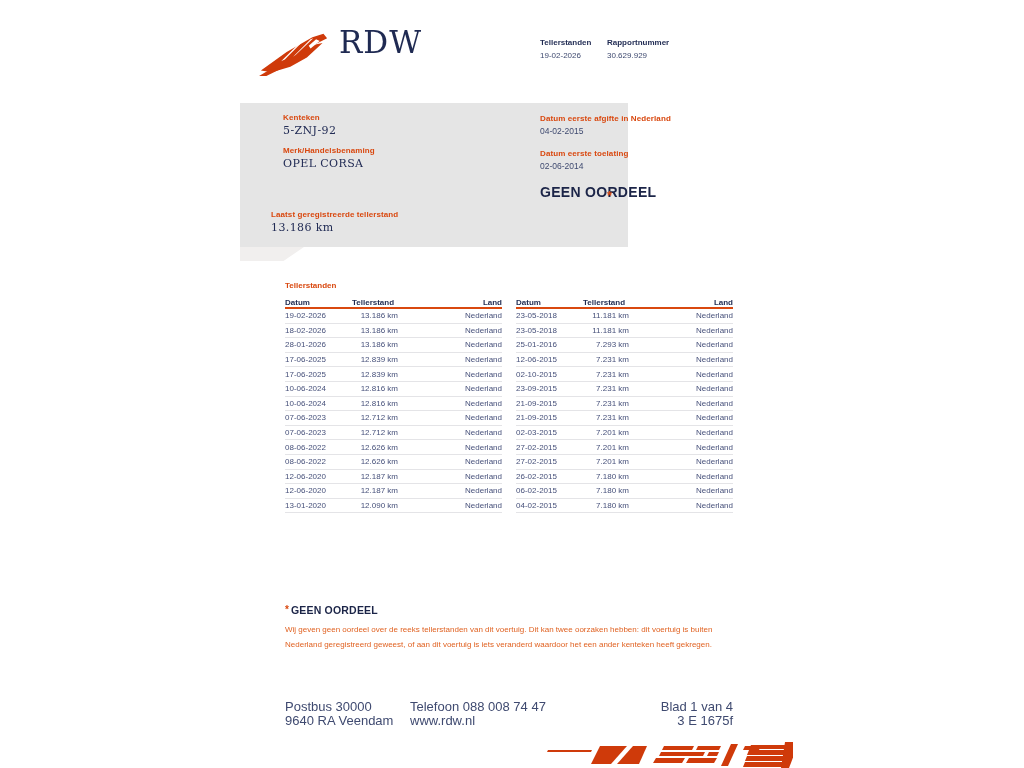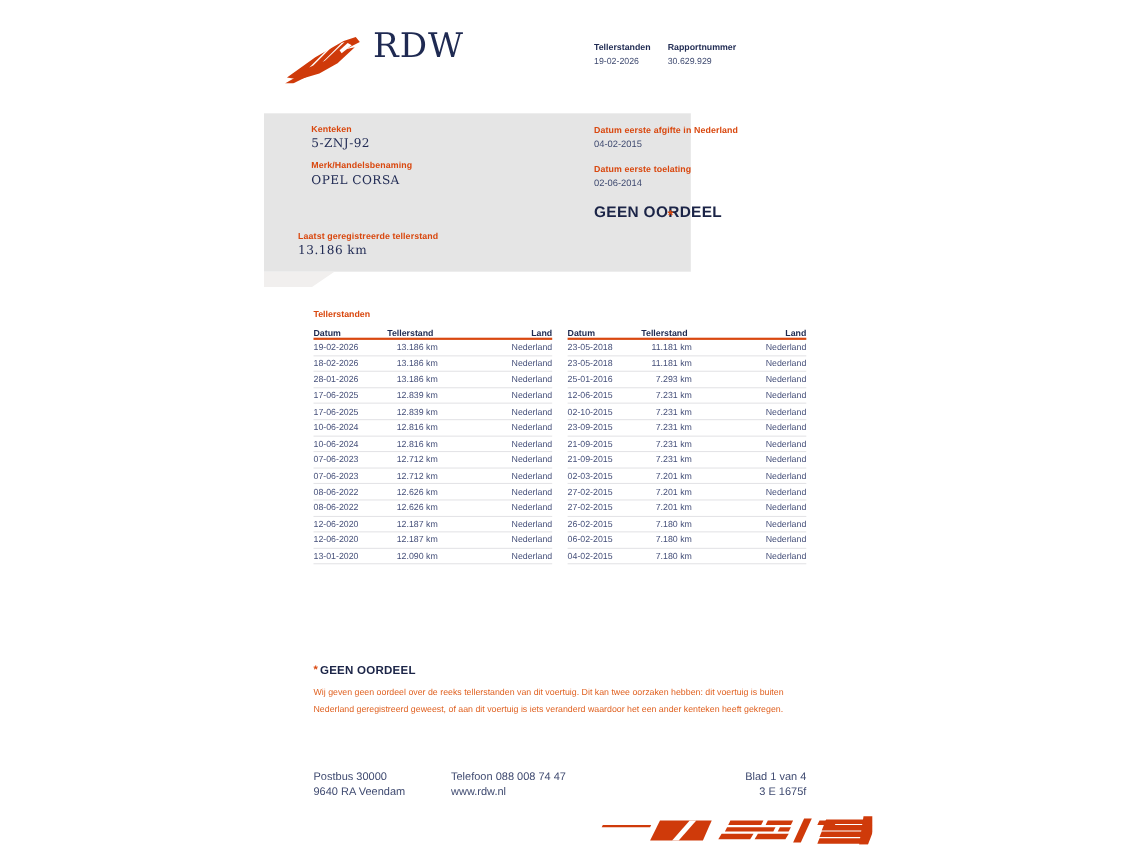--- a/index.html
+++ b/index.html
@@ -52,21 +52,21 @@
   .c-land  { flex:1; text-align:right; }
 
   
   .footnote { position:absolute; left:285px; top:604px; width:430px; }
   .fn-title { display:flex; align-items:flex-start; }
   .fn-star  { color:#d9480f; font-size:10px; font-weight:bold; margin-right:2px; }
   .fn-head  { font-size:10.5px; font-weight:800; color:#1b2447; letter-spacing:0.2px; }
   .fn-text  { margin-top:6px; font-size:8px; line-height:15px; color:#e06222; }
 
   
-  .footer { position:absolute; left:285px; top:699px; width:448px; font-size:10px; color:#3f4a70; }
+  .footer { position:absolute; left:285px; top:699px; width:448px; font-size:13px; color:#3f4a70; }
   .f-row { display:flex; height:14px; align-items:center; }
   .f-col1 { width:125px; }
   .f-col2 { flex:1; }
   .f-col3 { text-align:right; }
 
   
   .flag { position:absolute; left:545px; top:739px; width:248px; height:29px; }
 </style>
 </head>
 <body>

